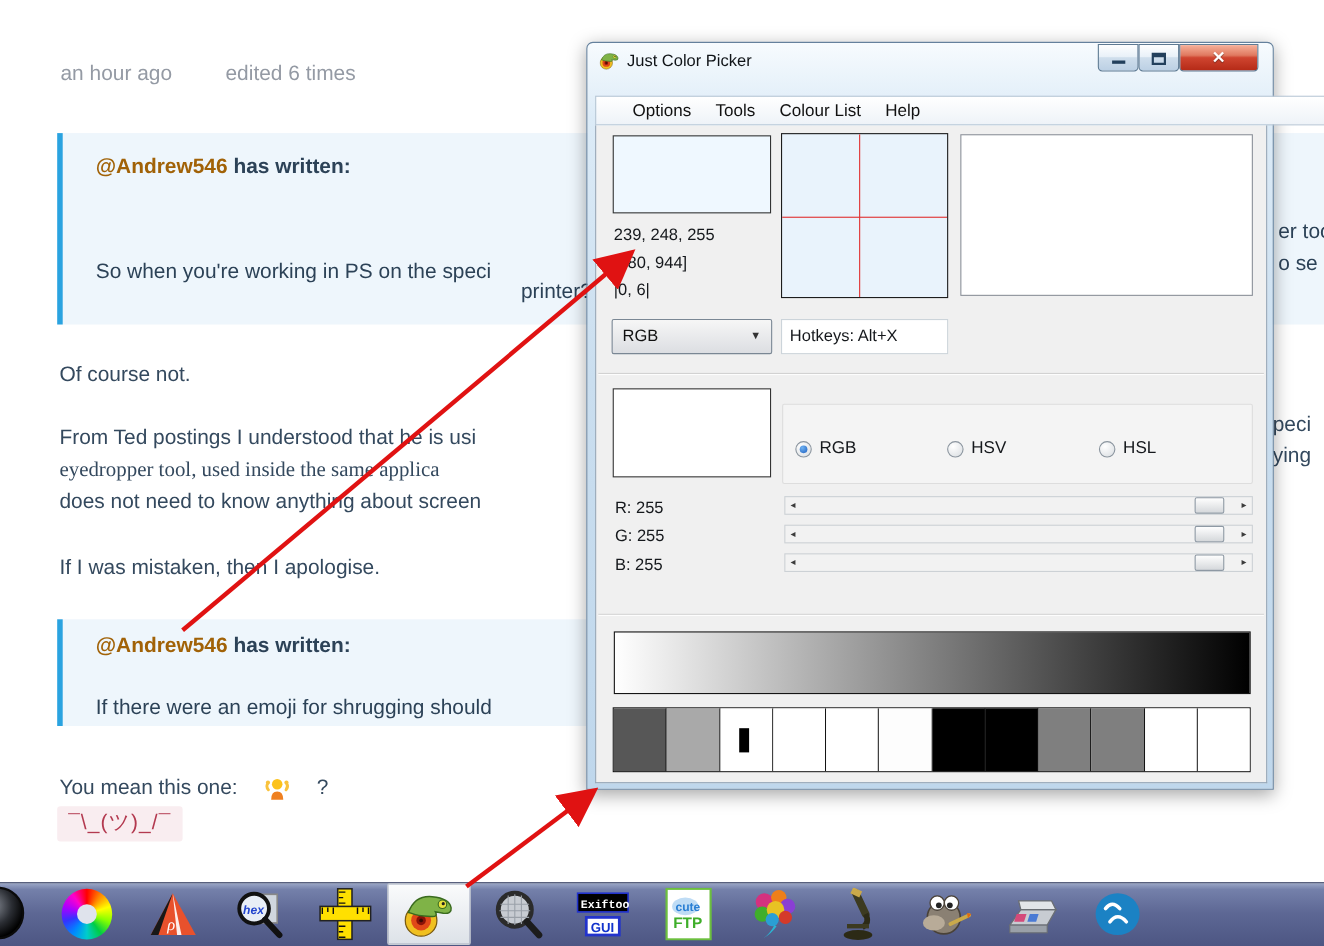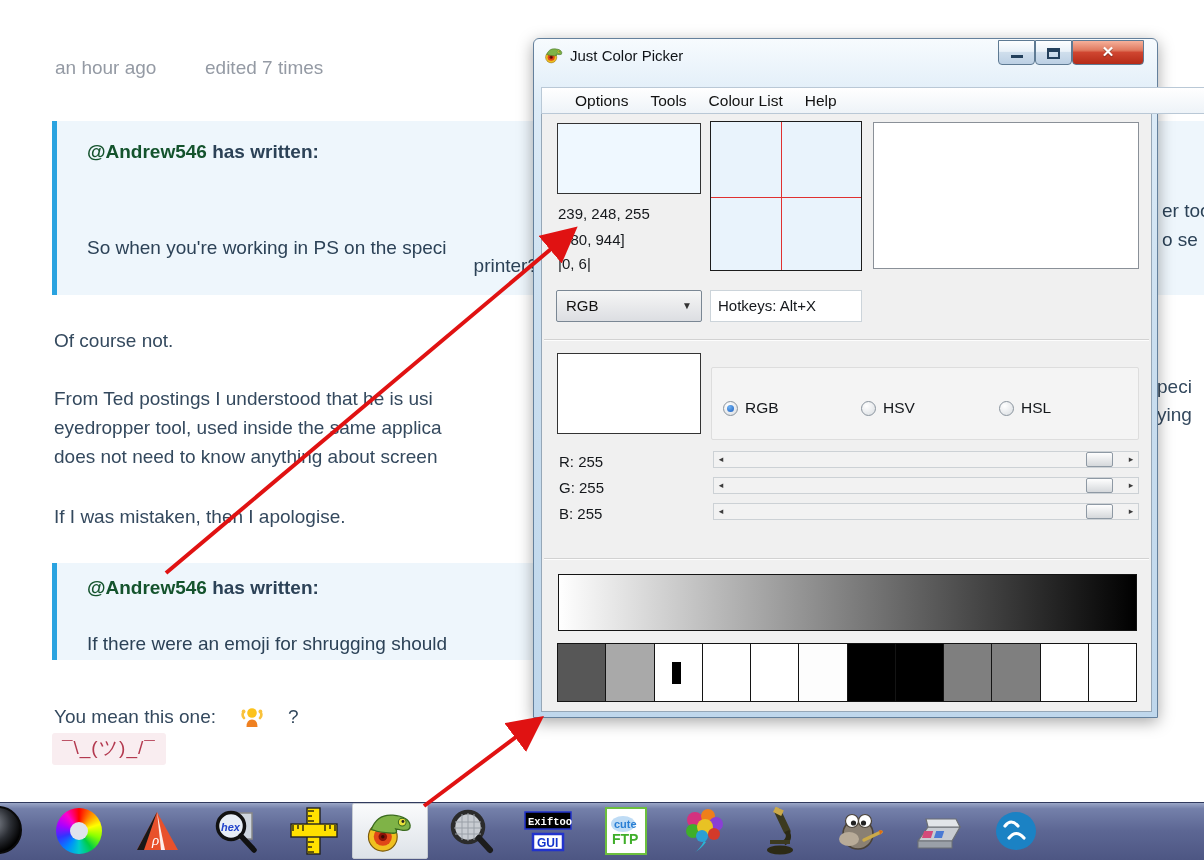--- a/index.html
+++ b/index.html
@@ -8,21 +8,21 @@
   #screen { position:relative; width:1204px; height:860px; background:#ffffff; overflow:hidden; }
 
   
   .meta { position:absolute; top:57px; font-size:19px; color:#949aa4; }
   .meta.time { left:55px; }
   .meta.edited { left:205px; }
   .quote { position:absolute; background:#eef6fc; border-left:5px solid #2aa3e0; }
   .q1 { left:52px; top:121px; width:1152px; height:174px; }
   .q2 { left:52px; top:563px; width:481px; height:97px; }
   .q-head { position:absolute; left:30px; font-size:19px; font-weight:bold; color:#2c4257; white-space:nowrap; }
-  .q-author { color:#14532d; }
+  .q-author { color:#a16207; }
   .q-line { position:absolute; left:30px; font-size:19px; color:#2c4257; white-space:nowrap; overflow:hidden; width:451px; }
   .frag { position:absolute; font-size:19px; color:#2c4257; white-space:nowrap; }
   .p-line { position:absolute; left:54px; width:479px; font-size:19px; color:#34495e; white-space:nowrap; overflow:hidden; }
   .p4 { position:absolute; left:54px; top:705px; font-size:19px; color:#34495e; display:flex; align-items:center; gap:24px; }
   .kaomoji { position:absolute; left:52px; top:733px; font-size:19px; color:#b3394f; background:#f9edf0; padding:2px 10px 4px 10px; border-radius:3px; letter-spacing:1px; }
 
   
   .win { position:absolute; left:533px; top:38px; width:625px; height:680px;
          background:linear-gradient(180deg,#f7fbfe 0%,#dcebf7 10%,#cadeef 45%,#bfd7ec 100%);
          border:1px solid #64809c; border-radius:6px 6px 0 0; box-shadow:0 4px 16px rgba(0,0,0,.35); }
@@ -97,33 +97,33 @@
   
   .arrows { position:absolute; left:0; top:0; width:1204px; height:860px; pointer-events:none; z-index:60; }
   .win { z-index:20; } .taskbar,.tb-item,.tb-highlight,.lens { z-index:30; }
 </style>
 </head>
 <body>
 
 <div id="screen">
 
   <div class="meta time">an hour ago</div>
-  <div class="meta edited">edited 7 times</div>
+  <div class="meta edited">edited 6 times</div>
 
   <div class="quote q1">
     <div class="q-head" style="top:20px;"><span class="q-author">@Andrew546</span><span> has written:</span></div>
     <div class="q-line" style="top:76px;margin-top:40px;">So when you're working in PS on the speci</div>
     <div class="q-line" style="top:134px;text-align:right;">printer?</div>
     <div class="frag" style="left:1105px; top:79px;">er too</div>
     <div class="frag" style="left:1105px; top:108px;">o se</div>
   </div>
 
   <div class="p-line" style="top:330px;">Of course not.</div>
   <div class="p-line" style="top:388px;">From Ted postings I understood that he is usi</div>
-  <div class="p-line" style="top:417px;">eyedropper tool, used inside the same applica</div>
+  <div class="p-line" style="top:417px;font-family:Liberation Serif, serif;">eyedropper tool, used inside the same applica</div>
   <div class="p-line" style="top:446px;">does not need to know anything about screen</div>
   <div class="frag" style="left:1157px; top:376px; color:#34495e;">peci</div>
   <div class="frag" style="left:1157px; top:404px; color:#34495e;">ying</div>
   <div class="p-line" style="top:506px;">If I was mistaken, then I apologise.</div>
 
   <div class="quote q2">
     <div class="q-head" style="top:14px;"><span class="q-author">@Andrew546</span><span> has written:</span></div>
     <div class="q-line" style="top:70px;">If there were an emoji for shrugging should</div>
   </div>
 

